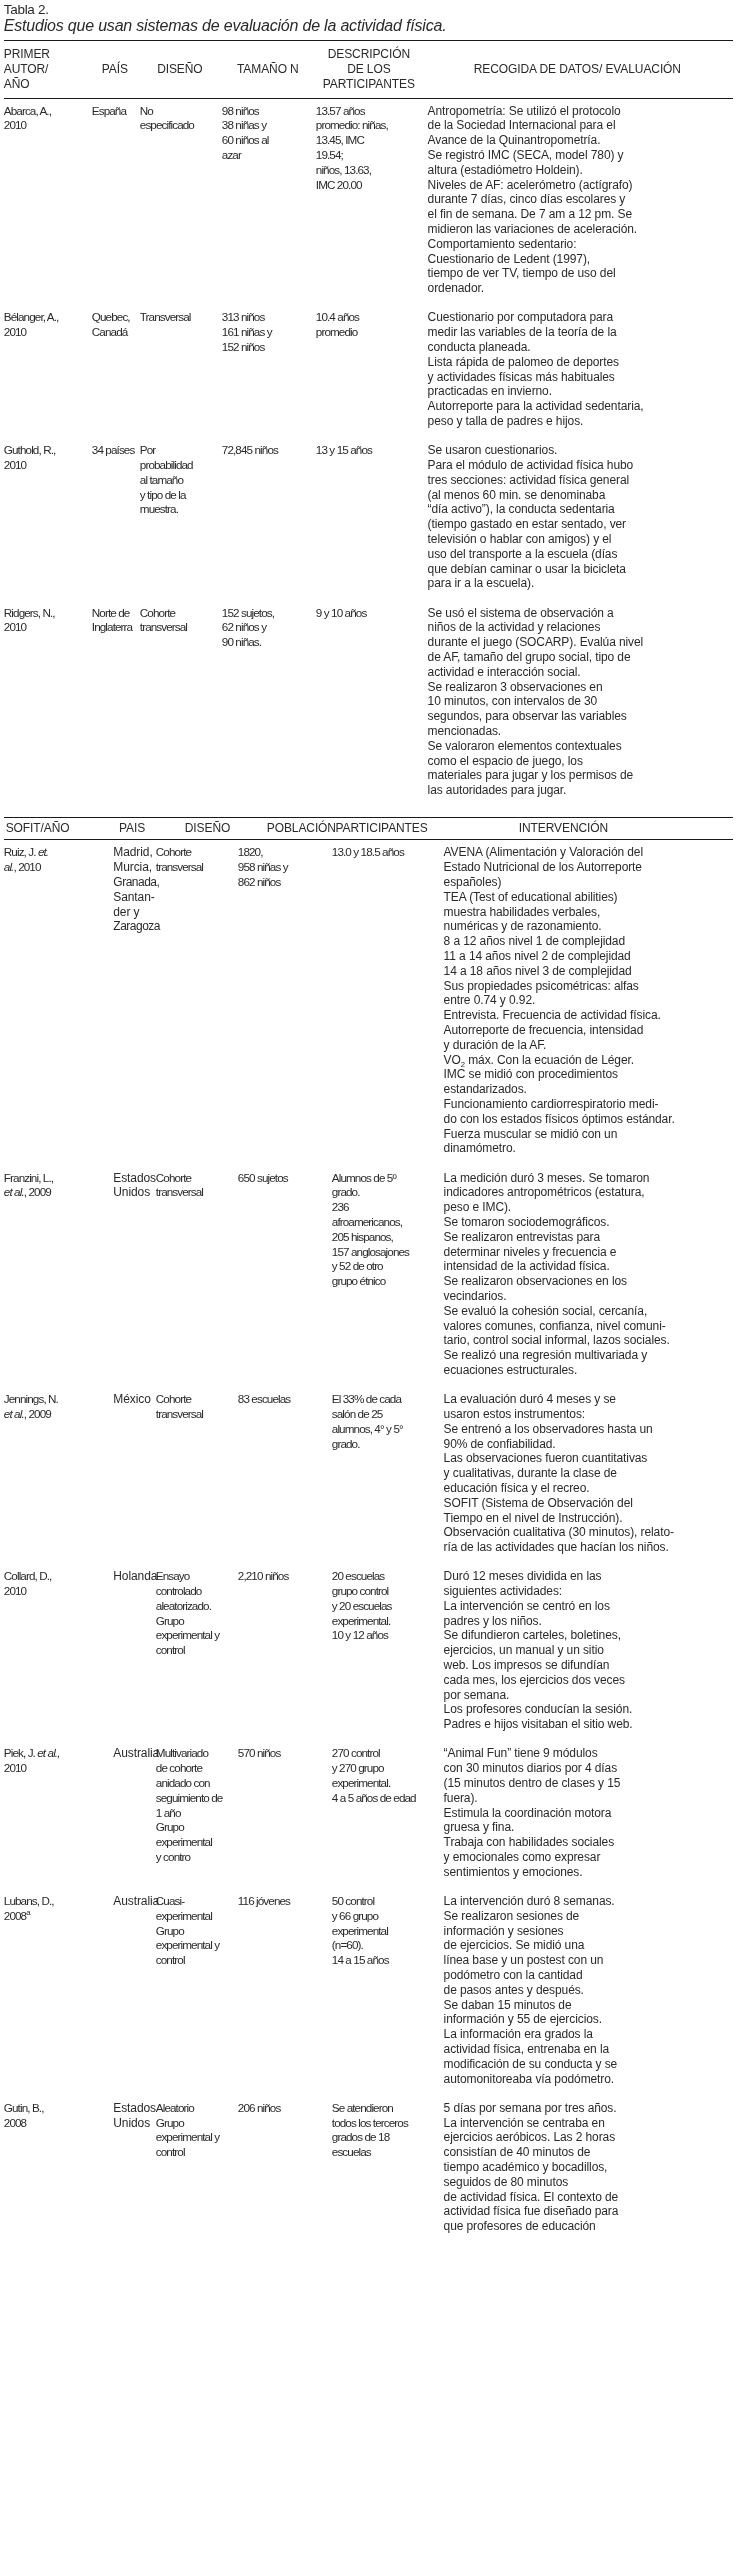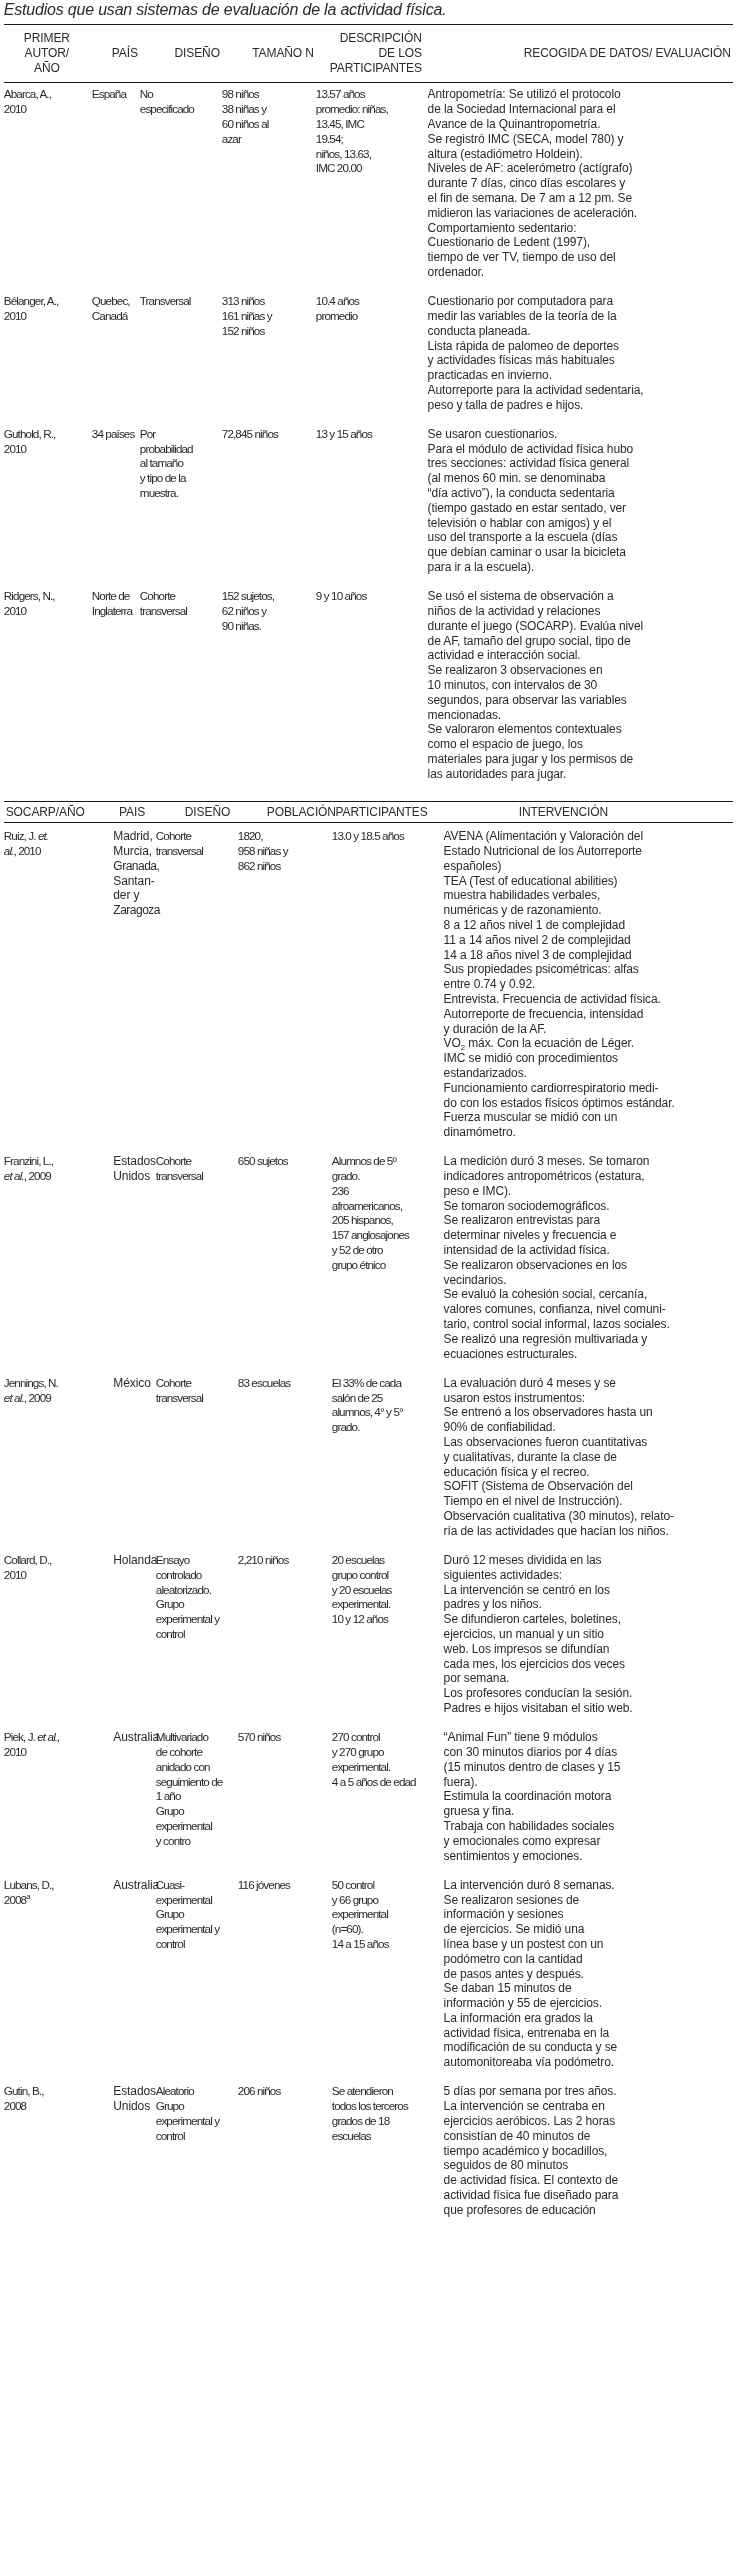--- a/index.html
+++ b/index.html
@@ -13,54 +13,55 @@
       line-height: 14.8px;
       letter-spacing: -0.1px;
       position: relative;
     }
     .page { position: absolute; left: 3.8px; top: 1.9px; width: 729px; }
     .table-label { font-size: 13.5px; line-height: 16.3px; color: #2a2a2a; letter-spacing: -0.3px; }
     .table-caption { font-size: 16px; line-height: 16.3px; font-style: italic; letter-spacing: -0.2px; }
     .rule { border: 0; border-top: 1.3px solid #1a1a1a; margin: 0; height: 0; }
     table { border-collapse: collapse; width: 729px; table-layout: fixed; }
     td, th { vertical-align: top; padding: 0 1.9px 0 0; font-weight: normal; text-align: left; }
-    .thead1 th { text-align: right; padding-top: 5.8px; padding-bottom: 5.8px; line-height: 15px; }
+    .thead1 th { text-align: center; padding-top: 5.8px; padding-bottom: 5.8px; line-height: 15px; }
     tbody.s1 tr td { padding-bottom: 14.4px; }
     tbody.s1 tr:first-child td { padding-top: 4.8px; margin-top: 30px; }
     .line { display: block; white-space: nowrap; }
     .section-heading { font-style: italic; font-size: 13.6px; line-height: 16.3px; margin-top: 1px; letter-spacing: -0.2px; }
     .thead2 th { padding-top: 2.9px; padding-bottom: 2.9px; white-space: nowrap; }
     tbody.s2 tr td { padding-bottom: 14.4px; }
     tbody.s2 tr:first-child td { padding-top: 5.8px; }
     .it { font-style: italic; }
     sub { font-size: 7.7px; line-height: 0; }
     sup { font-size: 7.7px; line-height: 0; }
     .cond { letter-spacing: -0.5px; }
     .xcond { letter-spacing: -0.9px; font-size: 11.7px; }
   </style>
 </head>
 <body>
 
 <div class="page">
+  <div class="table-label">Tabla 2.</div>
   <div class="table-caption">Estudios que usan sistemas de evaluación de la actividad física.</div>
   <div style="height:5.8px"></div>
   <hr class="rule">
 
   <table>
     <colgroup>
       <col style="width:88px">
         <col style="width:48px">
         <col style="width:82px">
         <col style="width:94px">
         <col style="width:108px">
         <col style="width:309px">
     </colgroup>
     <thead class="thead1">
       <tr>
-        <th style="text-align:center">
+        <th style="text-align:left">
           <span class="line">PRIMER</span>
           <span class="line">AUTOR/</span>
           <span class="line">AÑO</span>
         </th>
         <th style="vertical-align:middle"><span>PAÍS</span></th>
         <th style="vertical-align:middle"><span>DISEÑO</span></th>
         <th style="vertical-align:middle"><span>TAMAÑO N</span></th>
         <th>
           <span class="line">DESCRIPCIÓN</span>
           <span class="line">DE LOS</span>
@@ -230,21 +231,21 @@
     <colgroup>
       <col style="width:98px">
         <col style="width:54px">
         <col style="width:82px">
         <col style="width:94px">
         <col style="width:108px">
         <col style="width:293px">
     </colgroup>
     <thead class="thead2">
       <tr>
-        <th style="padding-left:1.9px"><span>SOCARP/AÑO</span></th>
+        <th style="padding-left:1.9px"><span>SOFIT/AÑO</span></th>
         <th style="padding-left:17.3px"><span>PAIS</span></th>
         <th style="padding-left:29px"><span>DISEÑO</span></th>
         <th style="padding-left:29px"><span>POBLACIÓN</span></th>
         <th style="padding-left:3.8px"><span>PARTICIPANTES</span></th>
         <th style="padding-left:79px"><span>INTERVENCIÓN</span></th>
       </tr>
       <tr>
           <td colspan="6" style="padding:0">
             <hr class="rule">
           </td>

